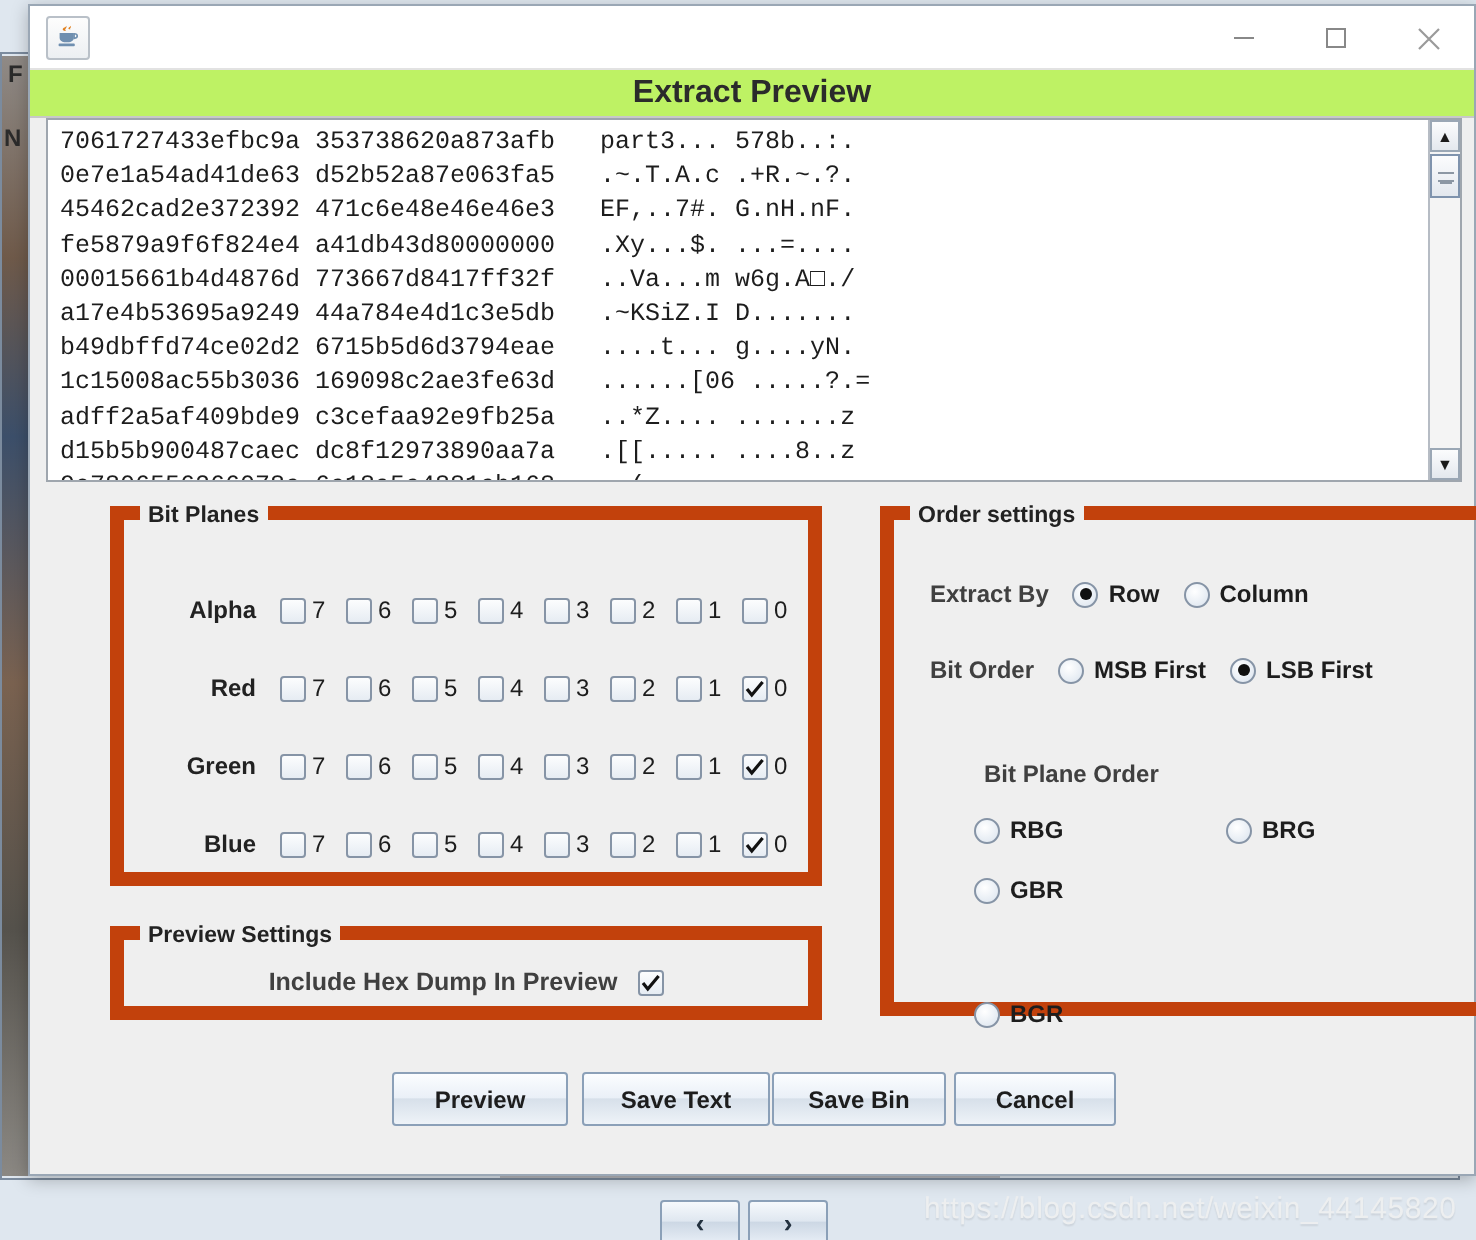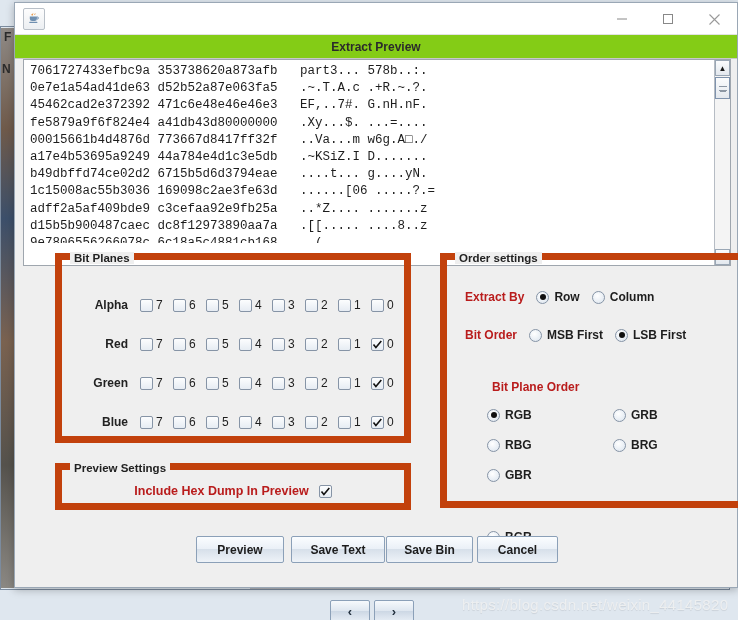--- a/index.html
+++ b/index.html
@@ -90,30 +90,30 @@
   }
   .winbtn {
     width: 46px; height: 32px;
     display: flex; align-items: center; justify-content: center;
     cursor: pointer;
   }
   #winbtns { position:absolute; right: 0; top: 0; display: flex; }
 
   #dialog-title {
     height: 24px;
-    background: #84cc16;
+    background: #bef264;
     border-bottom: 1px solid #c8c8c8;
     display: flex; align-items: center; justify-content: center;
-    font-size: 12px; font-weight: bold; color: #2b2b2b;
+    font-size: 16px; font-weight: bold; color: #2b2b2b;
   }
 
   
   #hexwrap {
     position: absolute; left: 8px; top: 56px;
-    width: 708px; height: 207px;
+    width: 708px; height: 182px;
     background: #ffffff;
     border: 1px solid #9fa6ae;
     display: flex;
   }
   #hexarea {
     flex: 1 1 auto;
     overflow: hidden;
     padding: 3px 0 0 6px;
     font-family: "Liberation Mono", "DejaVu Sans Mono", monospace;
     font-size: 12.5px;
@@ -204,21 +204,21 @@
     background: radial-gradient(circle at 40% 35%, #ffffff 0%, #e3eaf2 75%);
     display: inline-flex; align-items: center; justify-content: center;
     cursor: pointer; flex: 0 0 13px;
   }
   .rb i { display: none; width: 6px; height: 6px; border-radius: 50%; background: #101010; }
   .rb.on i { display: block; }
 
   .optline { display: flex; align-items: center; }
   .opt { display: flex; align-items: center; gap: 5px; cursor: pointer; }
   .opt span { font-size: 12px; font-weight: bold; color: #1d1d1d; }
-  .fieldlabel { font-size: 12px; font-weight: bold; color: #b91c1c; }
+  .fieldlabel { font-size: 12px; font-weight: bold; color: #404040; }
 
   
   #prev-line {
     position: absolute; left: 0; top: 14px; width: 100%;
     display: flex; align-items: center; justify-content: center; gap: 10px;
   }
   #prev-line .fieldlabel { font-size: 12.5px; }
 
   
   .btn {
@@ -485,32 +485,20 @@
           </span>
         <span>LSB First</span>
       </label>
     </div>
 
     <div style="position:absolute; left:45px; top:120px;" class="fieldlabel">Bit Plane Order</div>
 
     <div id="bpo-grid" style="position:absolute; left:40px; top:148px; width:230px;">
         <div style="display: flex; gap: 48px; margin-bottom: 16px;">
           <label class="opt" style="width: 78px;">
-            <span class="rb on">
-              <i></i>
-            </span>
-            <span>RGB</span>
-          </label>
-          <label class="opt" style="width: 78px;">
-            <span class="rb"></span>
-            <span>GRB</span>
-          </label>
-        </div>
-        <div style="display: flex; gap: 48px; margin-bottom: 16px;">
-          <label class="opt" style="width: 78px;">
             <span class="rb"></span>
             <span>RBG</span>
           </label>
           <label class="opt" style="width: 78px;">
             <span class="rb"></span>
             <span>BRG</span>
           </label>
         </div>
         <div style="display: flex; gap: 48px; margin-bottom: 16px; flex-direction: column;">
           <label class="opt" style="width: 78px;">

